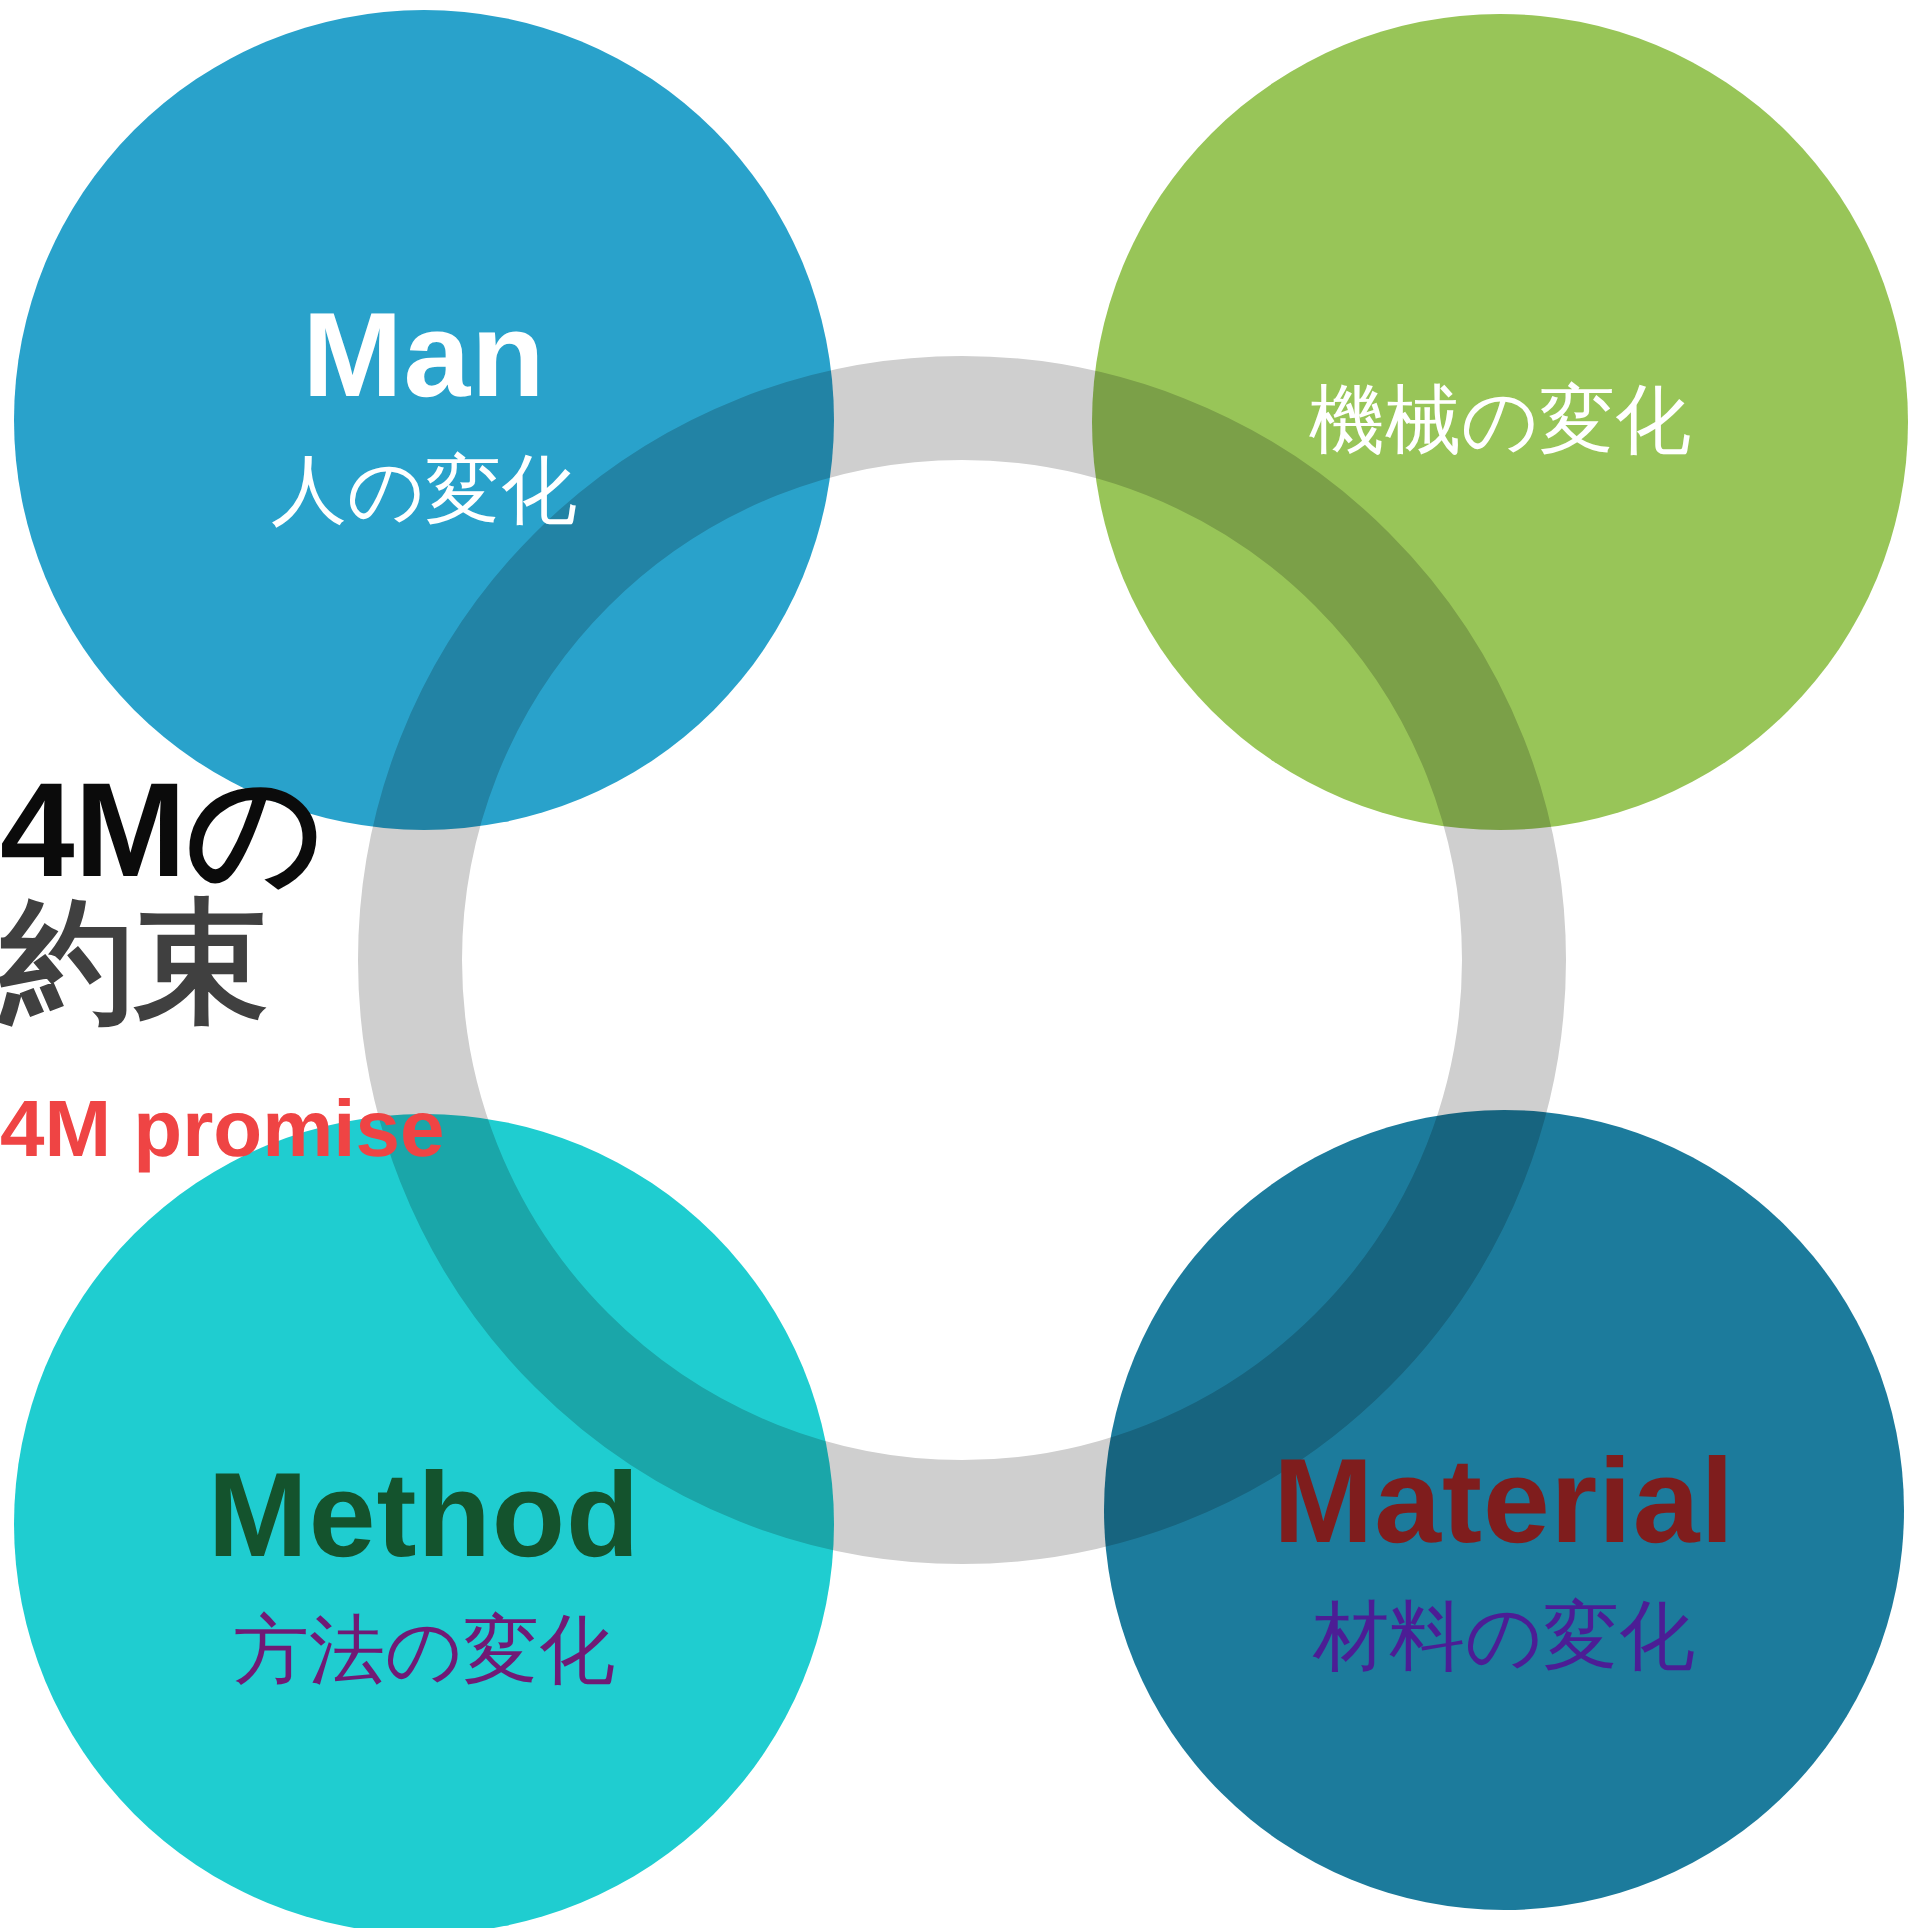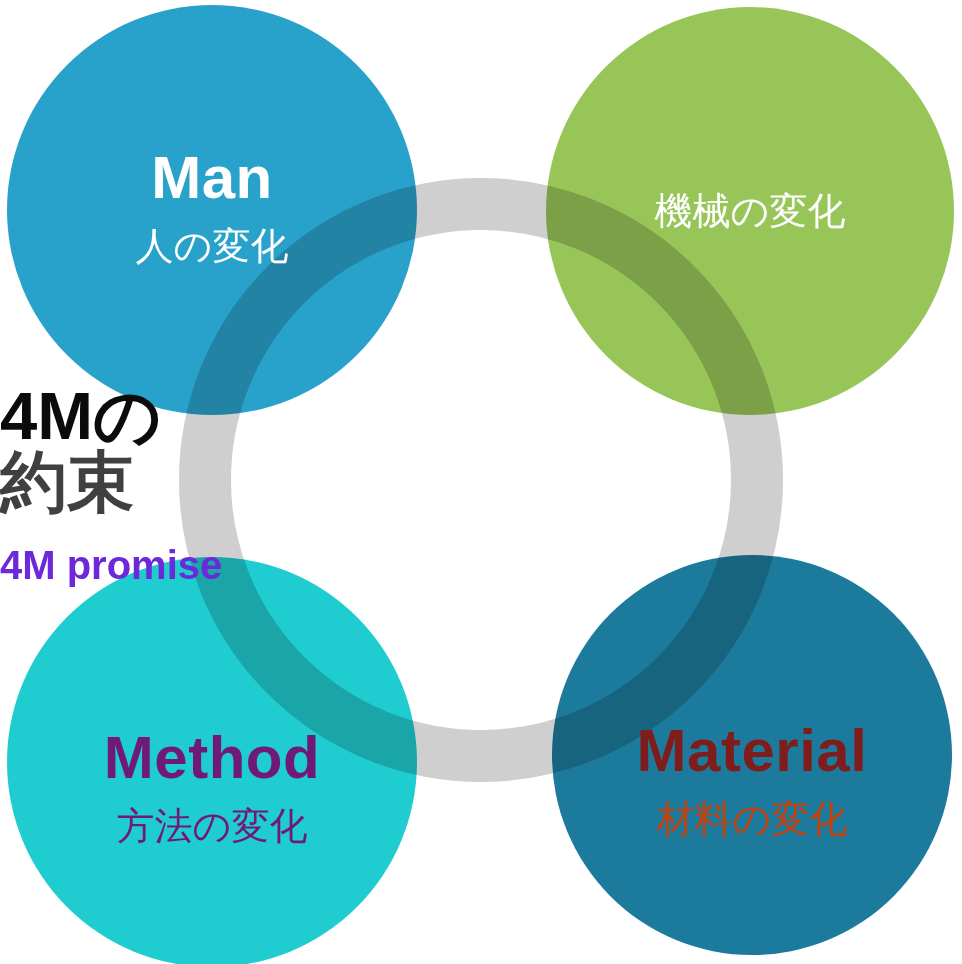--- a/index.html
+++ b/index.html
@@ -102,28 +102,28 @@
   <div class="circle-text ct-man">
     <div class="circle-title" style="color: rgb(255, 255, 255);">Man</div>
     <div class="circle-subtitle" style="color: rgb(255, 255, 255);">人の変化</div>
   </div>
 
   <div class="circle-text ct-machine">
     <div class="circle-subtitle" style="color: rgb(255, 255, 255); text-align: center;">機械の変化</div>
   </div>
 
   <div class="circle-text ct-method ct-shift-down">
-    <div class="circle-title" style="color: #701a75;">Method</div>
+    <div class="circle-title" style="color: #14532d;">Method</div>
     <div class="circle-subtitle" style="color: #701a75;">方法の変化</div>
   </div>
 
   <div class="circle-text ct-material ct-shift-down">
     <div class="circle-title" style="color: #7f1d1d;">Material</div>
-    <div class="circle-subtitle" style="color: #c2410c; text-align: center;">材料の変化</div>
+    <div class="circle-subtitle" style="color: #4c1d95; text-align: center;">材料の変化</div>
   </div>
 
   <div class="center-text">
     <div class="center-title-line" style="color: rgb(11, 11, 11);">4Mの</div>
     <div class="center-title-line" style="color: #404040;">約束</div>
-    <div class="center-subtitle" style="color: #6d28d9;">4M promise</div>
+    <div class="center-subtitle" style="color: #ef4444;">4M promise</div>
   </div>
 
 </div>
 
 </body></html>

